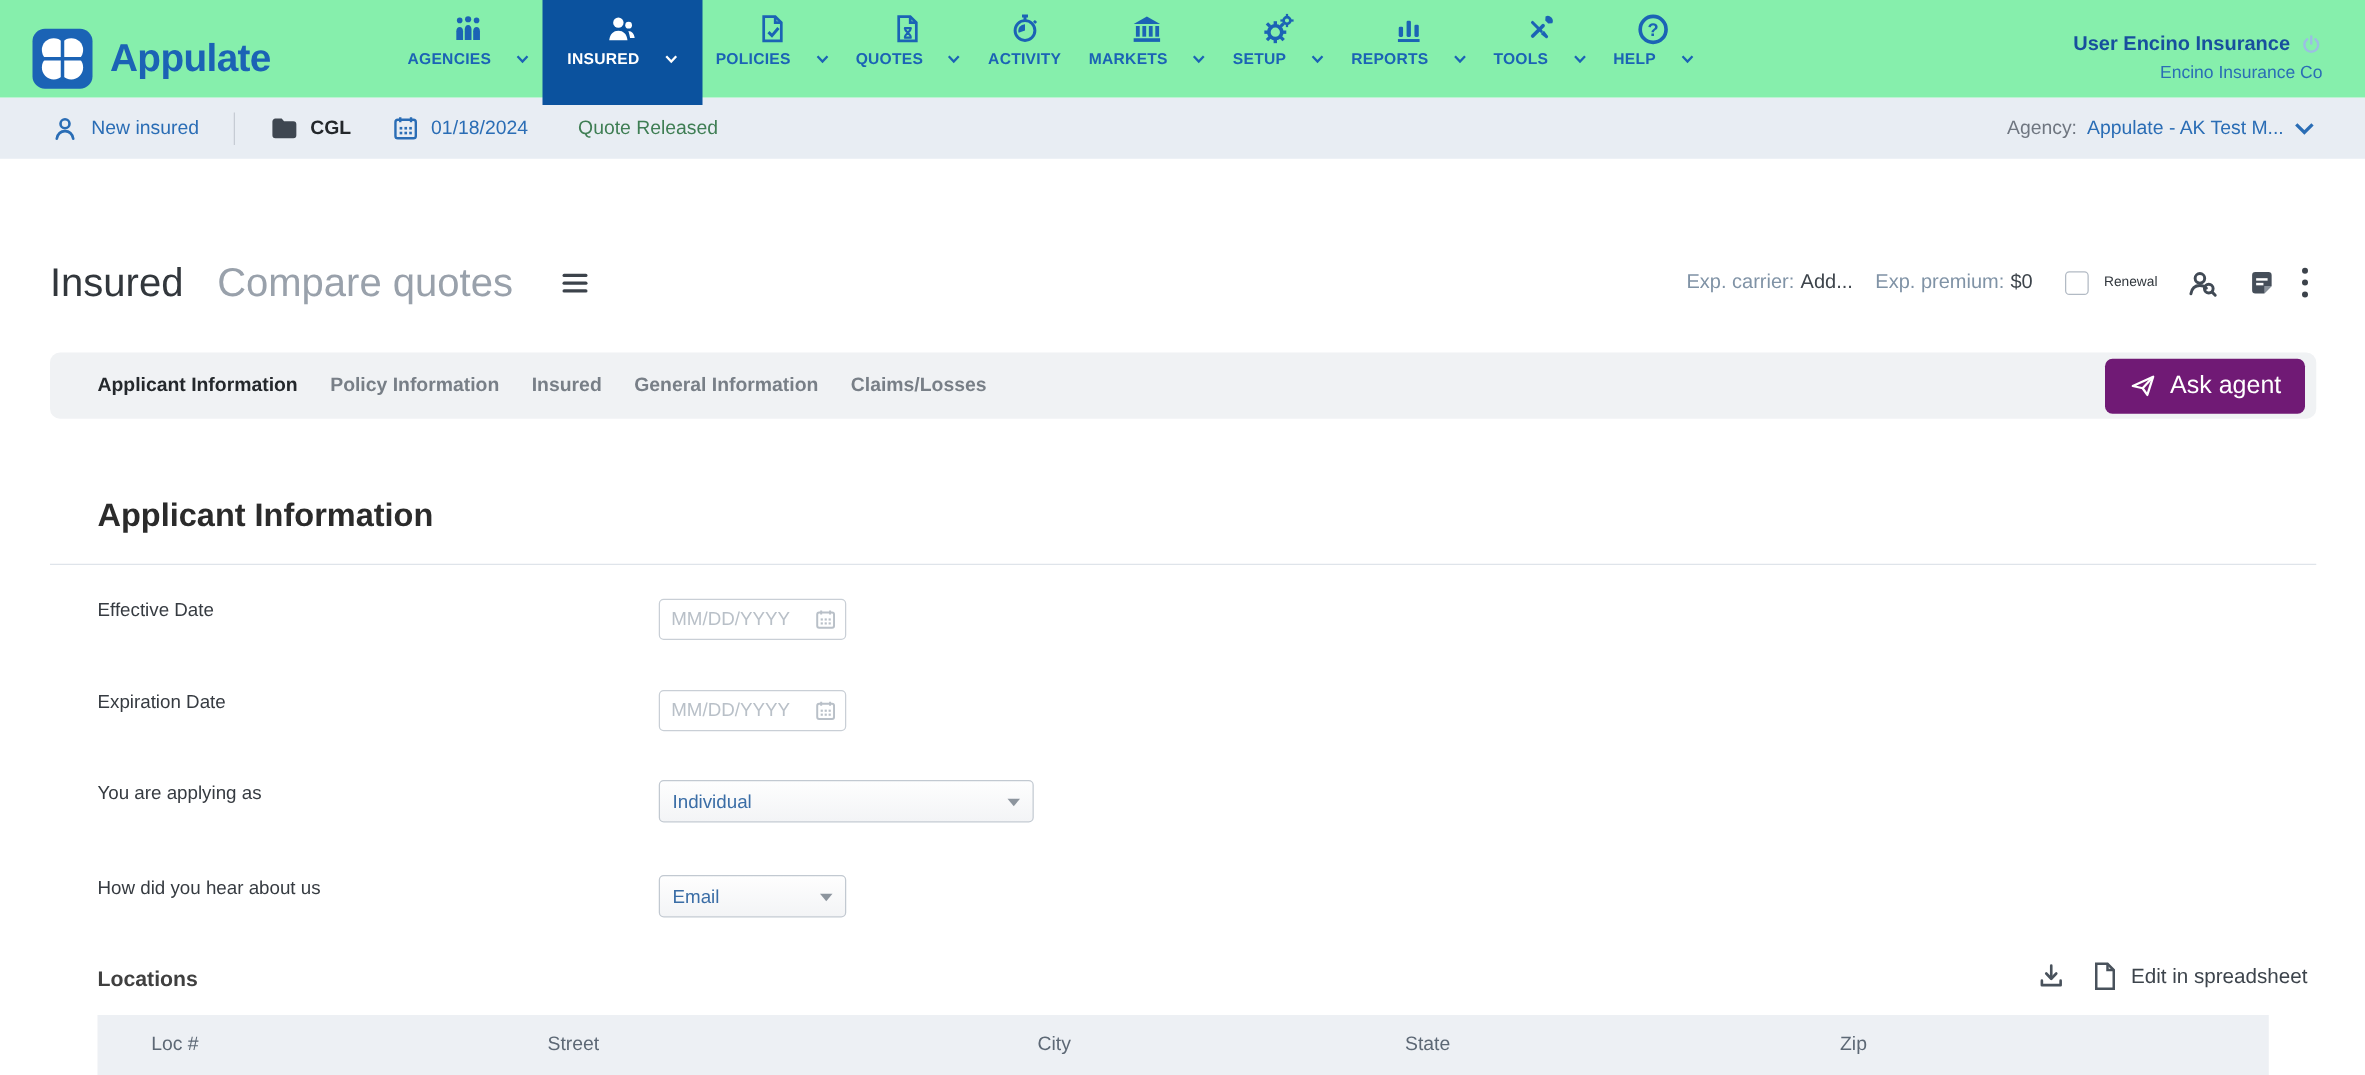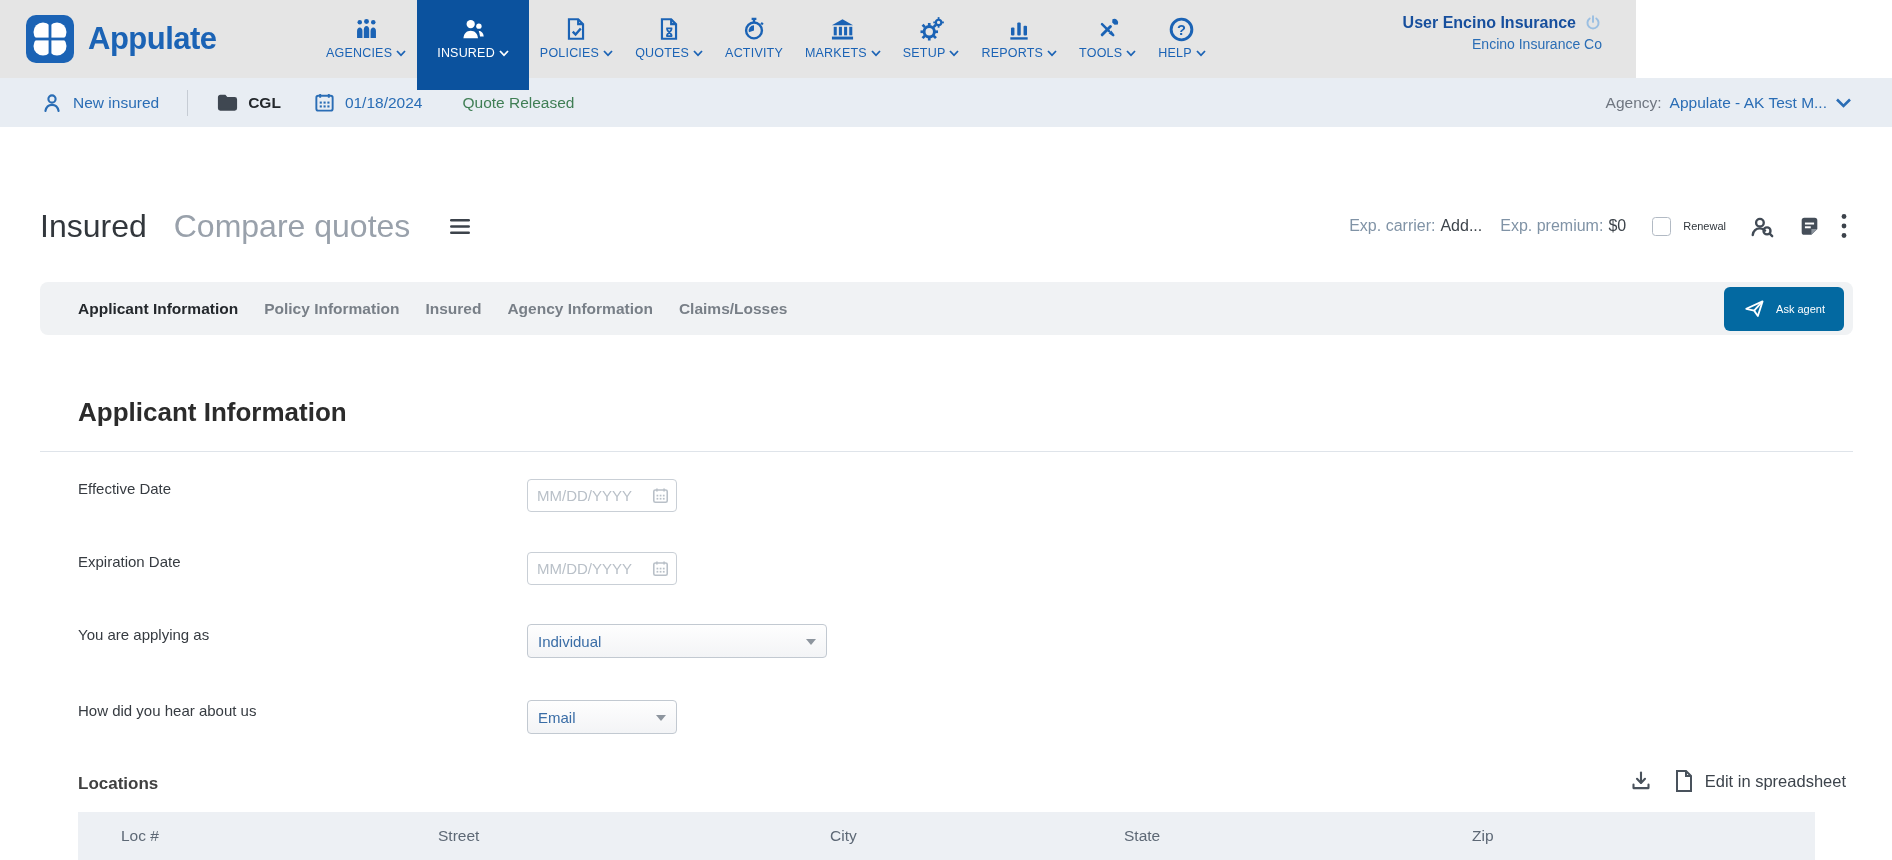--- a/index.html
+++ b/index.html
@@ -1,31 +1,31 @@
 <!DOCTYPE html>
 <html><head>
 <meta charset="utf-8">
 <style>
   * { margin:0; padding:0; box-sizing:border-box; }
   html,body { width:1892px; height:860px; overflow:hidden; background:#fff;
               font-family:"Liberation Sans", sans-serif; }
 
   
-  .topnav { position:absolute; top:0; left:0; width:1636px; height:78px;
-            background:#e5e5e5; display:flex; align-items:flex-start; z-index:5; }
+  .topnav { position:absolute; top:0; left:0; width:1892px; height:78px;
+            background:#86efac; display:flex; align-items:center; z-index:5; }
   .logo-wrap { display:flex; align-items:center; gap:14px; padding:15px 0 0 26px; width:255px; }
   .logo-badge { width:48px; height:48px; background:#1b63b5; border-radius:10px; flex:0 0 auto; }
   .wordmark { font-size:31px; font-weight:bold; color:#1b63b5; letter-spacing:-0.5px; }
 
   .navmenu { display:flex; align-items:flex-start; margin-left:60px; }
   .nav-item { height:78px; padding:15px 11px 0 11px; display:flex; flex-direction:column;
               align-items:center; color:#1b63b5; cursor:pointer; }
   .nav-item .nav-ic { height:28px; display:flex; align-items:center; }
   .nav-item .nav-lab { margin-top:3px; font-size:12.5px; letter-spacing:0.2px;
-                       display:flex; align-items:center; gap:4px; white-space:nowrap; }
+                       display:flex; align-items:center; gap:20px; white-space:nowrap;font-weight:bold; }
   .nav-item.active { height:90px; background:#0b529e; color:#fff; padding-left:20px; padding-right:20px; z-index:6; }
 
   .userblock { margin-left:auto; padding:14px 34px 0 0; text-align:right; }
   .user-name-row { display:flex; align-items:center; justify-content:flex-end; gap:8px; }
   .user-name { font-size:16px; font-weight:bold; color:#174f9d; }
   .user-company { font-size:14px; color:#2a6db5; margin-top:4px; }
 
   
   .subbar { position:absolute; top:78px; left:0; width:1892px; height:49px;
             background:#e8edf3; display:flex; align-items:center; padding:0 40px; }
@@ -55,22 +55,22 @@
   .renewal-lab { color:#31373d; font-size:11px; margin-left:12px; }
   .hdr-ic { display:flex; align-items:center; cursor:pointer; }
 
   
   .sectionbar { position:absolute; top:282px; left:40px; width:1813px; height:53px;
                 background:#f0f2f4; border-radius:8px; display:flex; align-items:center;
                 padding:0 9px 0 38px; }
   .sec-item { font-size:15.5px; font-weight:bold; color:#787f87; margin-right:26px;
               cursor:pointer; white-space:nowrap; }
   .sec-item.active { color:#24282c; }
-  .ask-agent { margin-left:auto; background:#0369a1; color:#fff; border:none; border-radius:6px;
-               height:44px; padding:0 19px; font-size:11px; font-family:inherit;
+  .ask-agent { margin-left:auto; background:#701a75; color:#fff; border:none; border-radius:6px;
+               height:44px; padding:0 19px; font-size:20px; font-family:inherit;
                display:flex; align-items:center; gap:10px; cursor:pointer; }
 
   
   main { position:absolute; top:335px; left:0; width:1892px; height:525px; }
   .form-title { position:absolute; top:62px; left:78px; font-size:26px; font-weight:bold; color:#2b2b2b; }
   .title-hr { position:absolute; top:116px; left:40px; width:1813px; height:1px; background:#dfe4ea; }
   .frow { position:absolute; left:0; width:1660px; height:34px; display:flex; align-items:center; }
   .frow .flabel { position:absolute; left:78px; font-size:15px; color:#363b41; }
   .fctrl { position:absolute; left:527px;margin-top:14px; }
   .date-input { width:150px; height:33px; border:1px solid #c9cfd6; border-radius:4px;
@@ -395,21 +395,21 @@
           <circle cx="4" cy="23.5" r="2.4"></circle>
       </svg>
     </span>
   </div>
 </div>
 
 <div class="sectionbar">
   <span class="sec-item active">Applicant Information</span>
   <span class="sec-item">Policy Information</span>
   <span class="sec-item">Insured</span>
-  <span class="sec-item">Agency Information</span>
+  <span class="sec-item">General Information</span>
   <span class="sec-item">Claims/Losses</span>
   <button class="ask-agent">
     <svg width="23" height="23" viewBox="0 0 24 24" fill="none" stroke="#fff" stroke-width="1.9" stroke-linejoin="round">
       <path d="M3.4 12.3L20.4 4.6 15.5 19.8l-3.9-5.6z"></path>
       <path d="M11.6 14.2l8.8-9.6"></path>
     </svg>
     <span>Ask agent</span>
   </button>
 </div>
 

